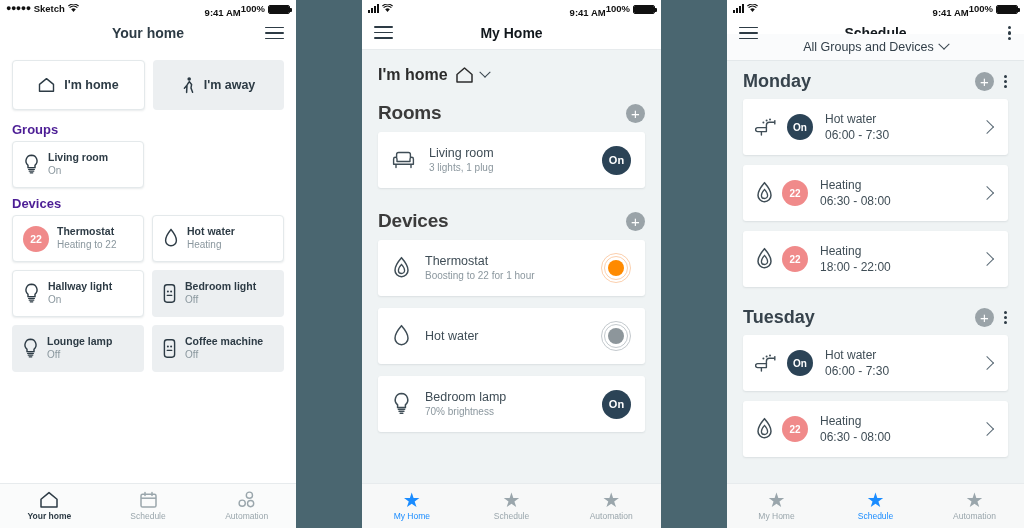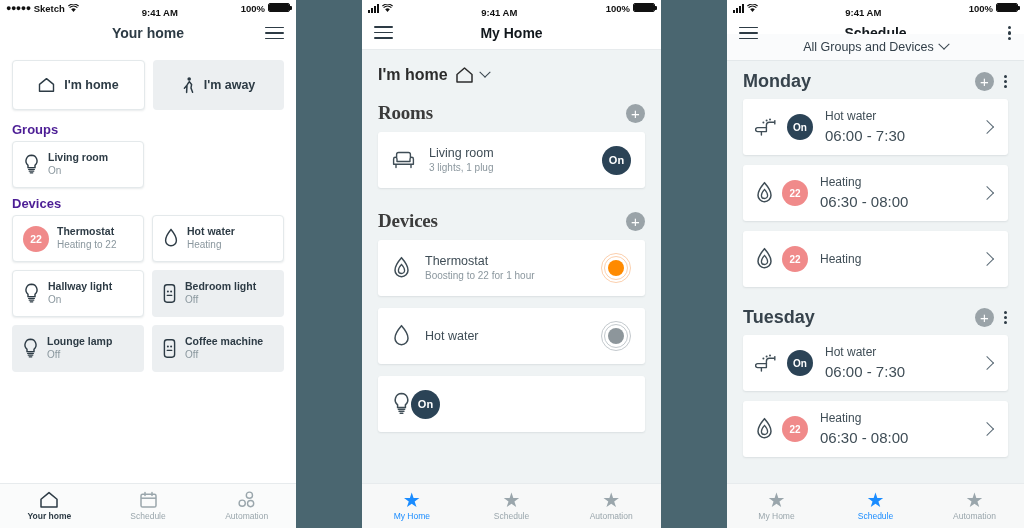--- a/index.html
+++ b/index.html
@@ -33,22 +33,22 @@
     display: flex;
     align-items: center;
     font-size: 9.5px;
     font-weight: bold;
     color: #111;
     padding: 0 6px;
     box-sizing: border-box;
     background: #ffffff;
   }
   .sb-left  { flex: 0 0 auto; display: flex; align-items: center; gap: 3px; }
-  .sb-mid   { flex: 1 1 auto; text-align: center; margin-top: 8px; }
-  .sb-right { flex: 0 0 auto; display: flex; align-items: flex-start; gap: 3px; }
+  .sb-mid   { flex: 1 1 auto; text-align: right; margin-top: 8px; }
+  .sb-right { flex: 0 0 auto; display: flex; align-items: flex-end; gap: 3px; }
   .dots { letter-spacing: -0.5px; font-size: 9px; }
   .bars { display: inline-flex; align-items: flex-end; gap: 1px; height: 9px; }
   .bars i { display:block; width: 2px; background: #111; }
   .bars i:nth-child(1){ height: 3px; }
   .bars i:nth-child(2){ height: 5px; }
   .bars i:nth-child(3){ height: 7px; }
   .bars i:nth-child(4){ height: 9px; }
   .battery {
     display:inline-block; width: 22px; height: 9px;
     border: 1px solid #111; border-radius: 2px; position: relative;
@@ -179,21 +179,21 @@
   .mh-mode {
     display: flex; align-items: center; gap: 7px;
     padding: 16px 16px 8px 16px;
     font-size: 16px; font-weight: bold; color: #2c2c2c;
     cursor: pointer;
   }
   .mh-sec {
     display: flex; align-items: center;
     padding: 10px 16px 8px 16px;
   }
-  .mh-sec h2 { margin: 0; font-size: 19px; font-weight: bold; color: #3b3b3b; letter-spacing: -0.2px; font-family: Liberation Serif, serif;}
+  .mh-sec h2 { margin: 0; font-size: 19px; font-weight: bold; color: #3b3b3b; letter-spacing: -0.2px;}
   .mh-sec .spacer { flex: 1; }
   .plus-btn {
     width: 19px; height: 19px; border-radius: 50%;
     background: #9aa3a8; color: #ffffff;
     display: flex; align-items: center; justify-content: center;
     font-size: 15px; line-height: 1; font-weight: 300;
     cursor: pointer;
   }
   .card {
     margin: 0 16px 12px 16px;
@@ -253,21 +253,21 @@
     height: 56px;
     display: flex; align-items: center;
     padding: 0 12px;
     box-sizing: border-box;
     box-shadow: 0 1px 2px rgba(40,60,70,0.10);
     cursor: pointer;
   }
   .sched-card .badge { flex: 0 0 auto; margin-left: 8px; }
   .sched-card .texts { flex: 1; min-width: 0; margin-left: 12px; }
   .sched-card .t1 { font-size: 12px; color: #3f4d56; line-height: 1.35; }
-  .sched-card .t2 { font-size: 15px; color: #3f4d56; line-height: 1.4; }
+  .sched-card .t2 { font-size: 12px; color: #3f4d56; line-height: 1.4; }
   .chev {
     flex: 0 0 auto; width: 9px; height: 9px;
     border-right: 1.6px solid #5b6b76; border-top: 1.6px solid #5b6b76;
     transform: rotate(45deg);
     margin-right: 4px;
   }
   .badge-on {
     width: 26px; height: 26px; border-radius: 50%;
     background: #2b4356; color: #ffffff;
     font-size: 10px; font-weight: bold;
@@ -585,20 +585,24 @@
         </span>
       </div>
 
       <div class="card">
         <span class="ic">
           <svg width="19" height="24" viewBox="0 0 19 24">
               <path d="M9.5 1.6 A6.3 6.3 0 0 0 5.6 12.8 L5.6 15.4 L13.4 15.4 L13.4 12.8 A6.3 6.3 0 0 0 9.5 1.6 Z" fill="none" stroke="#3f4d56" stroke-width="1.5"></path>
               <path d="M6.3 17.3 H12.7 M7 19.3 H12 M8.1 21.2 H10.9" stroke="#3f4d56" stroke-width="1.4" stroke-linecap="round"></path>
             </svg>
         </span>
+        <span class="texts">
+          <div class="t1">Bedroom lamp</div>
+          <div class="t2">70% brightness</div>
+        </span>
         <span class="pill-on">On</span>
       </div>
 
     </div>
 
     <div class="tabbar ios">
       <div class="tab sel-blue">
         <span class="star blue">★</span>
         <span class="tab-label">My Home</span>
       </div>
@@ -717,20 +721,21 @@
           <svg width="19" height="24" viewBox="0 0 19 24">
               <path d="M9.5 1.8 C9.5 1.8 3 9.2 3 14.2 A6.5 6.5 0 0 0 16 14.2 C16 9.2 9.5 1.8 9.5 1.8 Z" fill="none" stroke="#3f4d56" stroke-width="1.5"></path>
               <path d="M9.5 8.4 C9.5 8.4 6.4 12 6.4 14.4 A3.1 3.1 0 0 0 12.6 14.4 C12.6 12 9.5 8.4 9.5 8.4 Z" fill="none" stroke="#3f4d56" stroke-width="1.3"></path>
             </svg>
         </span>
         <span class="badge">
             <span class="badge-22">22</span>
           </span>
         <span class="texts">
           <div class="t1">Heating</div>
+          <div class="t2">18:00 - 22:00</div>
         </span>
         <span class="chev"></span>
       </div>
 
       <div class="day-head">
         <h2>Tuesday</h2>
         <span class="spacer"></span>
         <span class="plus-btn">+</span>
         <span class="kebab">
             <i></i>

